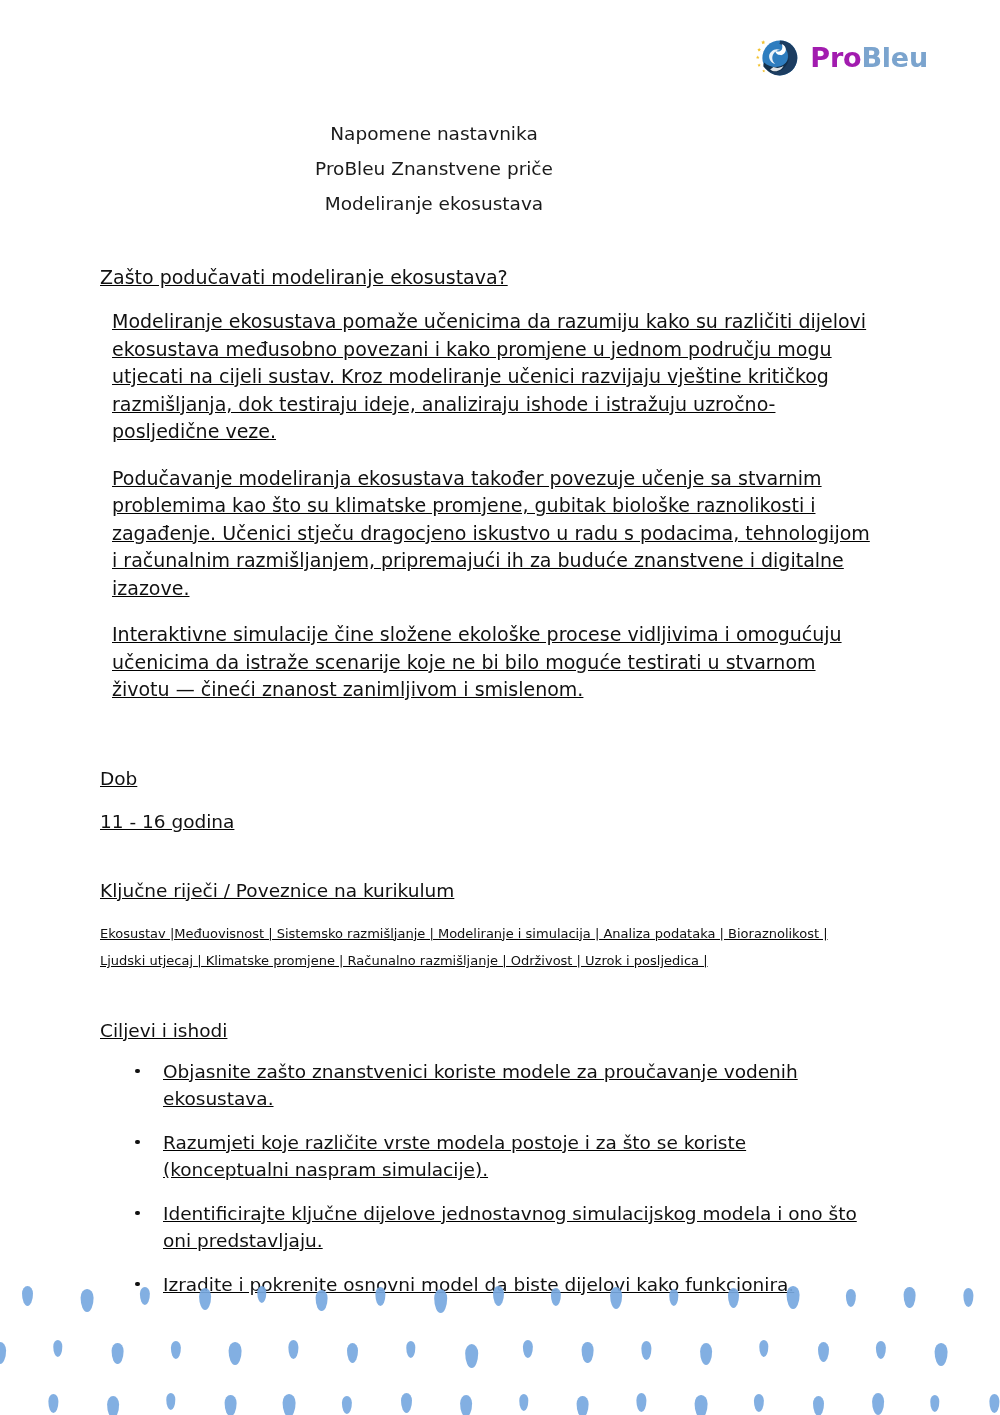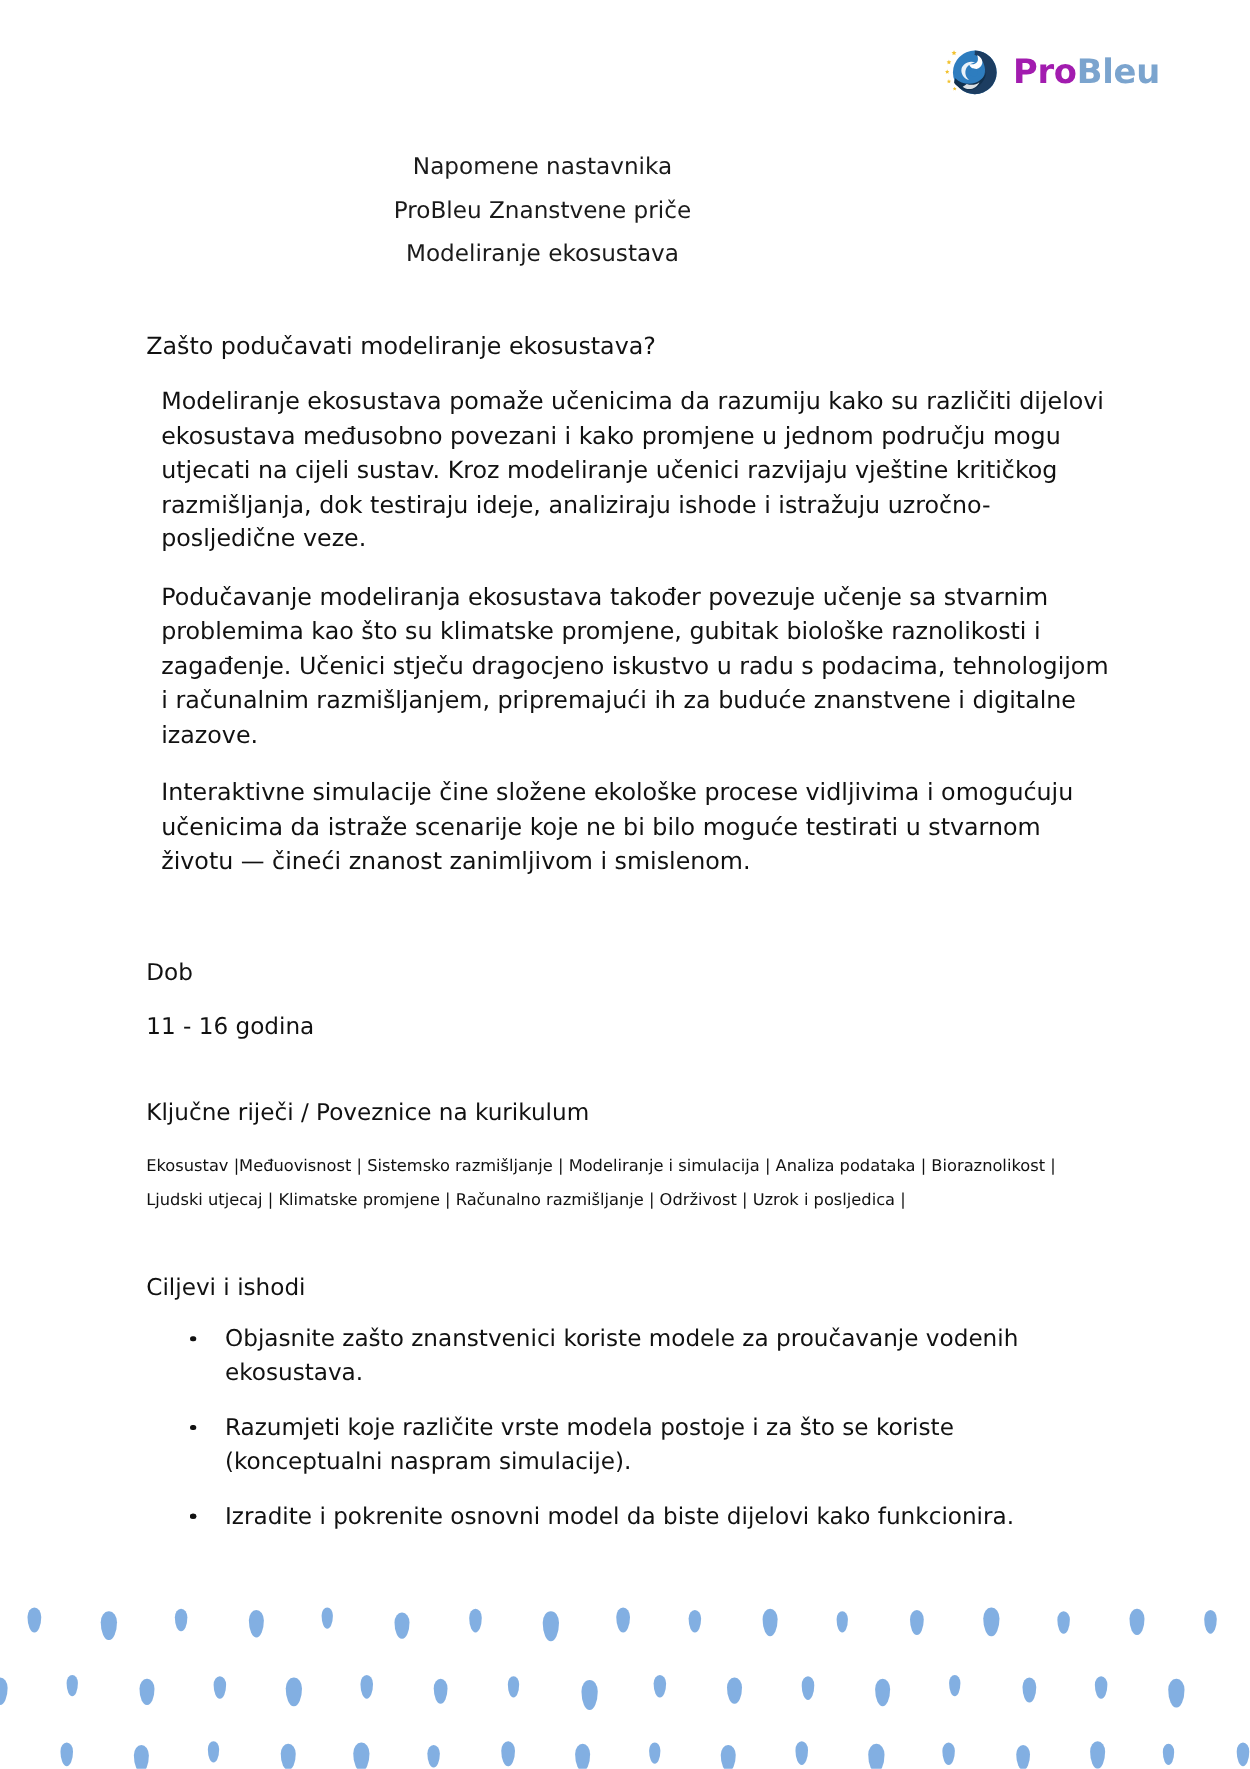--- a/index.html
+++ b/index.html
@@ -63,22 +63,23 @@
     font-size: 18.5px;
     line-height: 35px;
     color: #1a1a1a;
     font-weight: 400;
   }
 
   
   .content {
     position: absolute;
     top: 264px;
-    left: 117px;
+    left: 100px;
     width: 770px;
+    text-decoration: underline;
   }
 
   .h-section {
     font-size: 19px;
     line-height: 27px;
     color: #111111;
     margin: 0 0 17px 0;
     font-weight: 400;
   }
   .para {
@@ -218,20 +219,21 @@
       <li>
         <span class="bullet-dot"></span>
         <span>Objasnite zašto znanstvenici koriste modele za proučavanje vodenih ekosustava.</span>
       </li>
       <li>
         <span class="bullet-dot"></span>
         <span>Razumjeti koje različite vrste modela postoje i za što se koriste (konceptualni naspram simulacije).</span>
       </li>
       <li>
         <span class="bullet-dot"></span>
+        <span>Identificirajte ključne dijelove jednostavnog simulacijskog modela i ono što oni predstavljaju.</span>
       </li>
       <li>
         <span class="bullet-dot"></span>
         <span>Izradite i pokrenite osnovni model da biste dijelovi kako funkcionira.</span>
       </li>
     </ul>
 
   </div>
 
   <div class="droplets">

